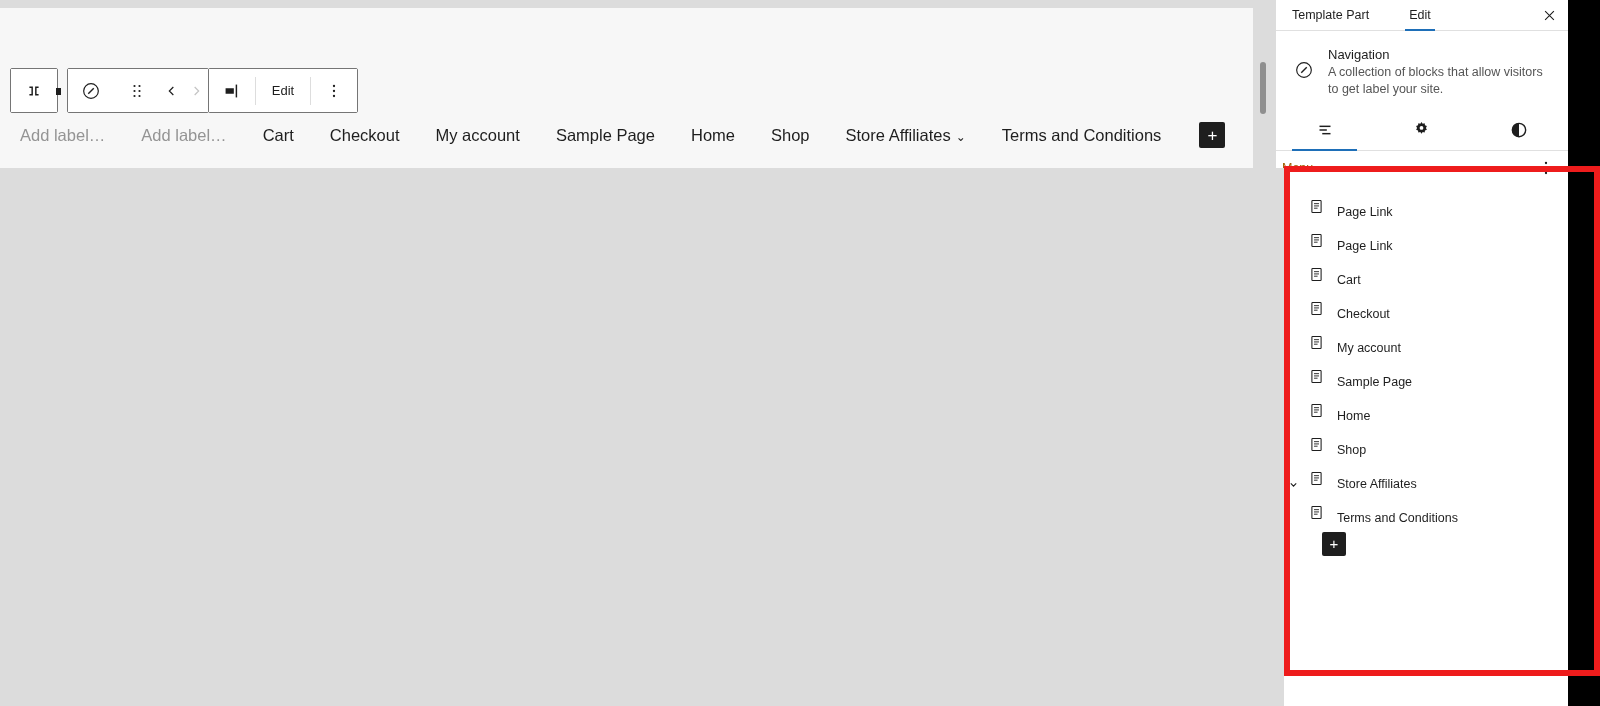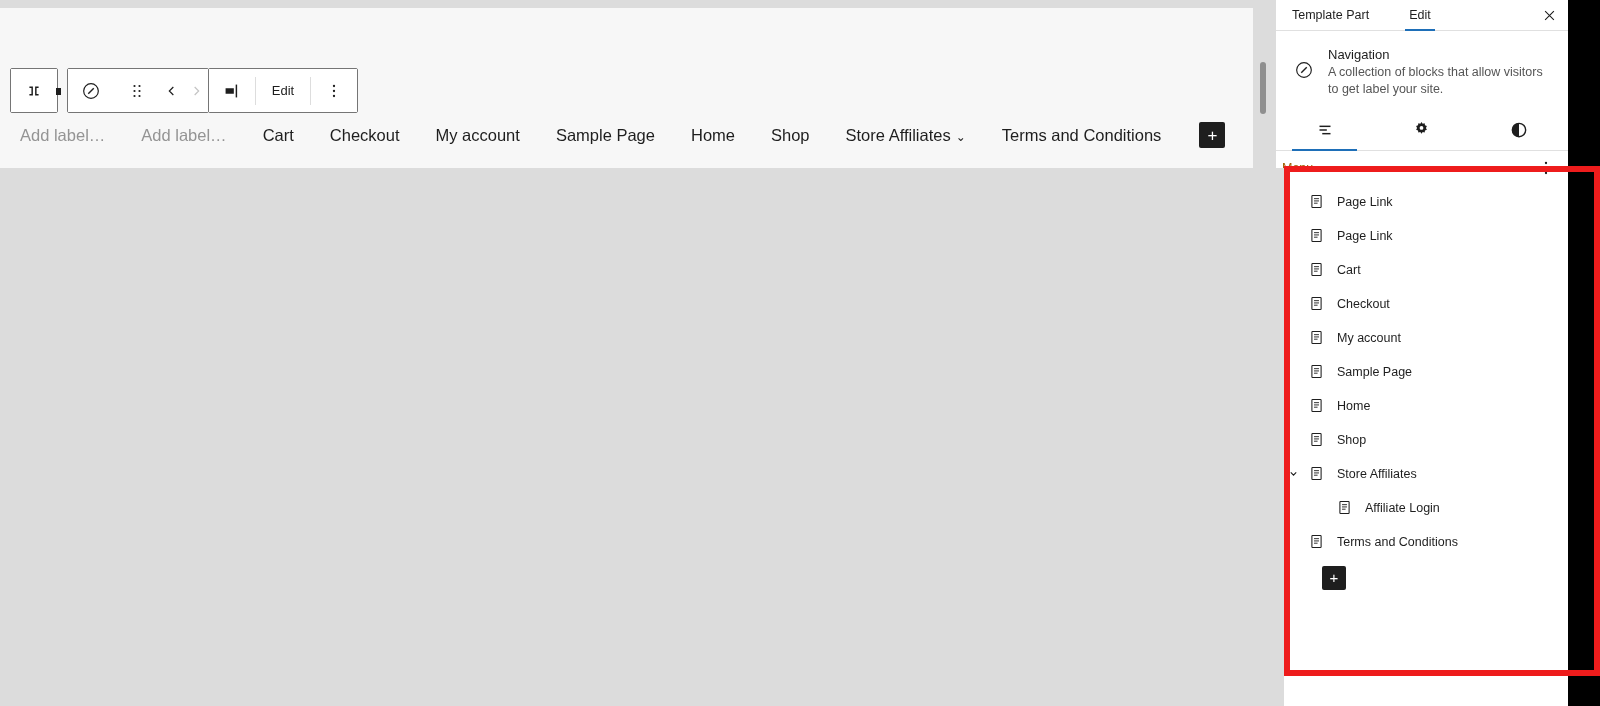--- a/index.html
+++ b/index.html
@@ -136,21 +136,21 @@
     display: flex; align-items: center;
     height: 34px; padding: 0 10px 0 6px;
   }
   .lv-header-label { font-size: 12.5px; color: #a16207; }
   .lv-header-dots {
     margin-left: auto; width: 24px; height: 24px;
     display: flex; align-items: center; justify-content: center;
     cursor: pointer; color: #1e1e1e;
   }
   .lv-row {
-    display: flex; align-items: center; height: 34px;
+    display: flex; align-items: flex-end; height: 34px;
     padding-left: 6px; cursor: pointer;
   }
   .lv-expander {
     width: 22px; flex: 0 0 auto; display: flex;
     align-items: center; justify-content: center; color: #1e1e1e;
   }
   .lv-icon {
     width: 24px; height: 24px; flex: 0 0 auto;
     display: flex; align-items: center; justify-content: center;
   }
@@ -442,30 +442,20 @@
               </svg>
             </span>
             <span class="lv-icon">
               <svg width="17" height="17" viewBox="0 0 24 24" fill="none" stroke="#1e1e1e" stroke-width="1.5">
                 <rect x="5.5" y="3.5" width="13" height="17" rx="1"></rect>
                 <path d="M8.5 8 H15.5 M8.5 11.2 H15.5 M8.5 14.4 H13.5" stroke-width="1.3"></path>
               </svg>
             </span>
             <span class="lv-label">Store Affiliates</span>
           </div>
-          <div class="lv-row" style="padding-left: 34px;">
-            <span class="lv-expander"></span>
-            <span class="lv-icon">
-              <svg width="17" height="17" viewBox="0 0 24 24" fill="none" stroke="#1e1e1e" stroke-width="1.5">
-                <rect x="5.5" y="3.5" width="13" height="17" rx="1"></rect>
-                <path d="M8.5 8 H15.5 M8.5 11.2 H15.5 M8.5 14.4 H13.5" stroke-width="1.3"></path>
-              </svg>
-            </span>
-            <span class="lv-label">Affiliate Login</span>
-          </div>
           <div class="lv-row" style="padding-left: 6px;">
             <span class="lv-expander"></span>
             <span class="lv-icon">
               <svg width="17" height="17" viewBox="0 0 24 24" fill="none" stroke="#1e1e1e" stroke-width="1.5">
                 <rect x="5.5" y="3.5" width="13" height="17" rx="1"></rect>
                 <path d="M8.5 8 H15.5 M8.5 11.2 H15.5 M8.5 14.4 H13.5" stroke-width="1.3"></path>
               </svg>
             </span>
             <span class="lv-label">Terms and Conditions</span>
           </div>

